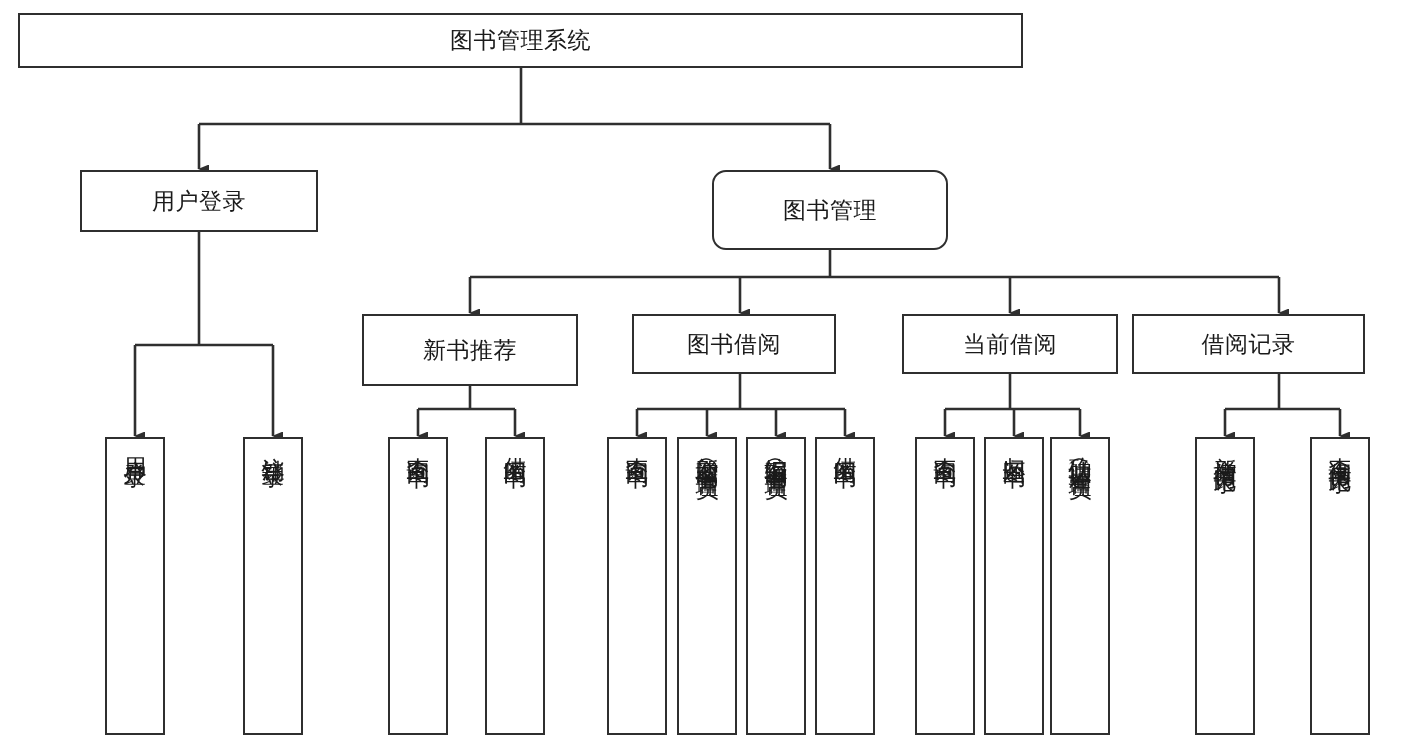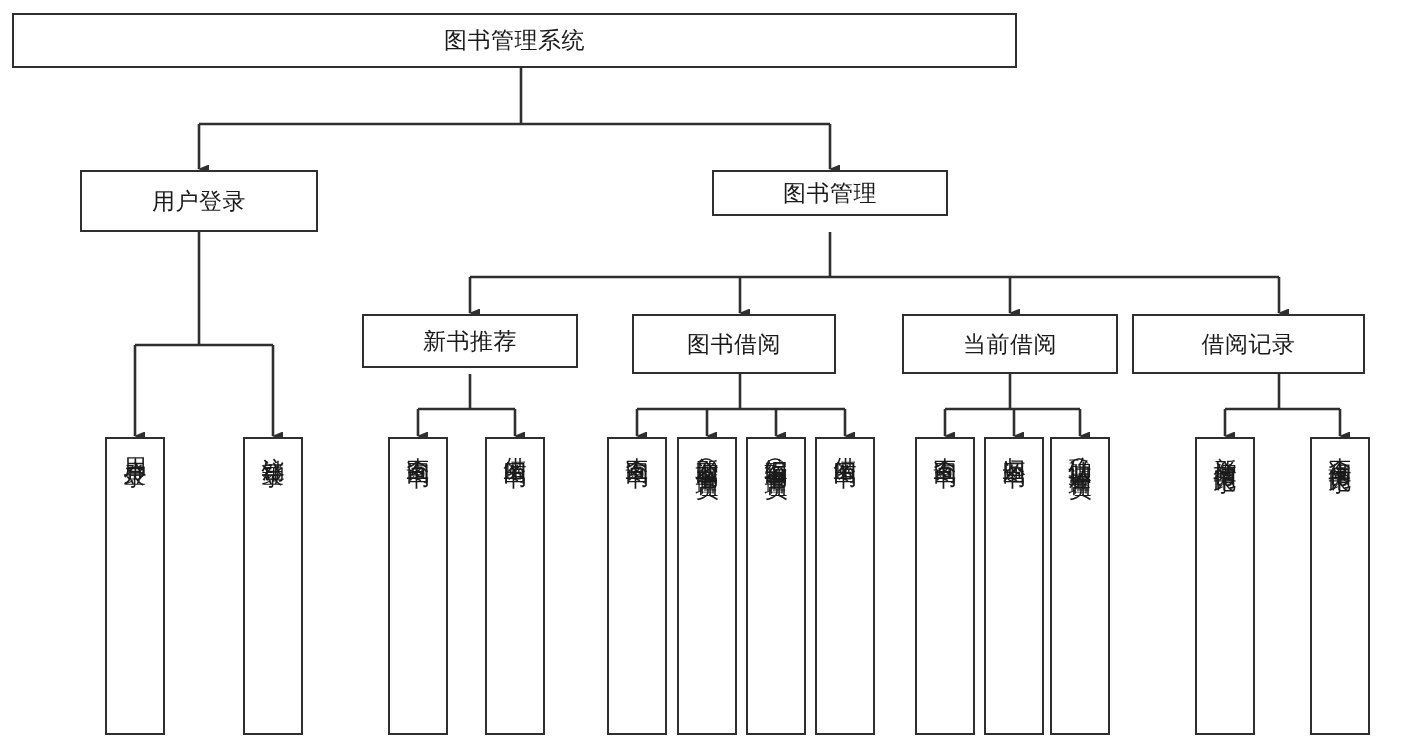--- a/index.html
+++ b/index.html
@@ -108,30 +108,30 @@
         <path d="M1014,409 L1014,436" marker-end="url(#arrow)"></path>
         <path d="M1080,409 L1080,436" marker-end="url(#arrow)"></path>
         <path d="M1279,374 L1279,409"></path>
         <path d="M1225,409 L1340,409"></path>
         <path d="M1225,409 L1225,436" marker-end="url(#arrow)"></path>
         <path d="M1340,409 L1340,436" marker-end="url(#arrow)"></path>
       </g>
   </svg>
 
   <div id="nodes-layer">
-      <div class="node horizontal" style="left: 12px; top: 13px; width: 1005px; height: 55px;">
+      <div class="node horizontal" style="left: 18px; top: 13px; width: 1005px; height: 55px;">
         <span class="node-label">图书管理系统</span>
       </div>
       <div class="node horizontal" style="left: 80px; top: 170px; width: 238px; height: 62px;">
         <span class="node-label">用户登录</span>
       </div>
-      <div class="node horizontal" style="left: 712px; top: 170px; width: 236px; height: 46px;">
+      <div class="node horizontal" style="left: 712px; top: 170px; width: 236px; height: 80px; border-radius: 14px;">
         <span class="node-label">图书管理</span>
       </div>
-      <div class="node horizontal" style="left: 362px; top: 314px; width: 216px; height: 54px;">
+      <div class="node horizontal" style="left: 362px; top: 314px; width: 216px; height: 72px;">
         <span class="node-label">新书推荐</span>
       </div>
       <div class="node horizontal" style="left: 632px; top: 314px; width: 204px; height: 60px;">
         <span class="node-label">图书借阅</span>
       </div>
       <div class="node horizontal" style="left: 902px; top: 314px; width: 216px; height: 60px;">
         <span class="node-label">当前借阅</span>
       </div>
       <div class="node horizontal" style="left: 1132px; top: 314px; width: 233px; height: 60px;">
         <span class="node-label">借阅记录</span>

